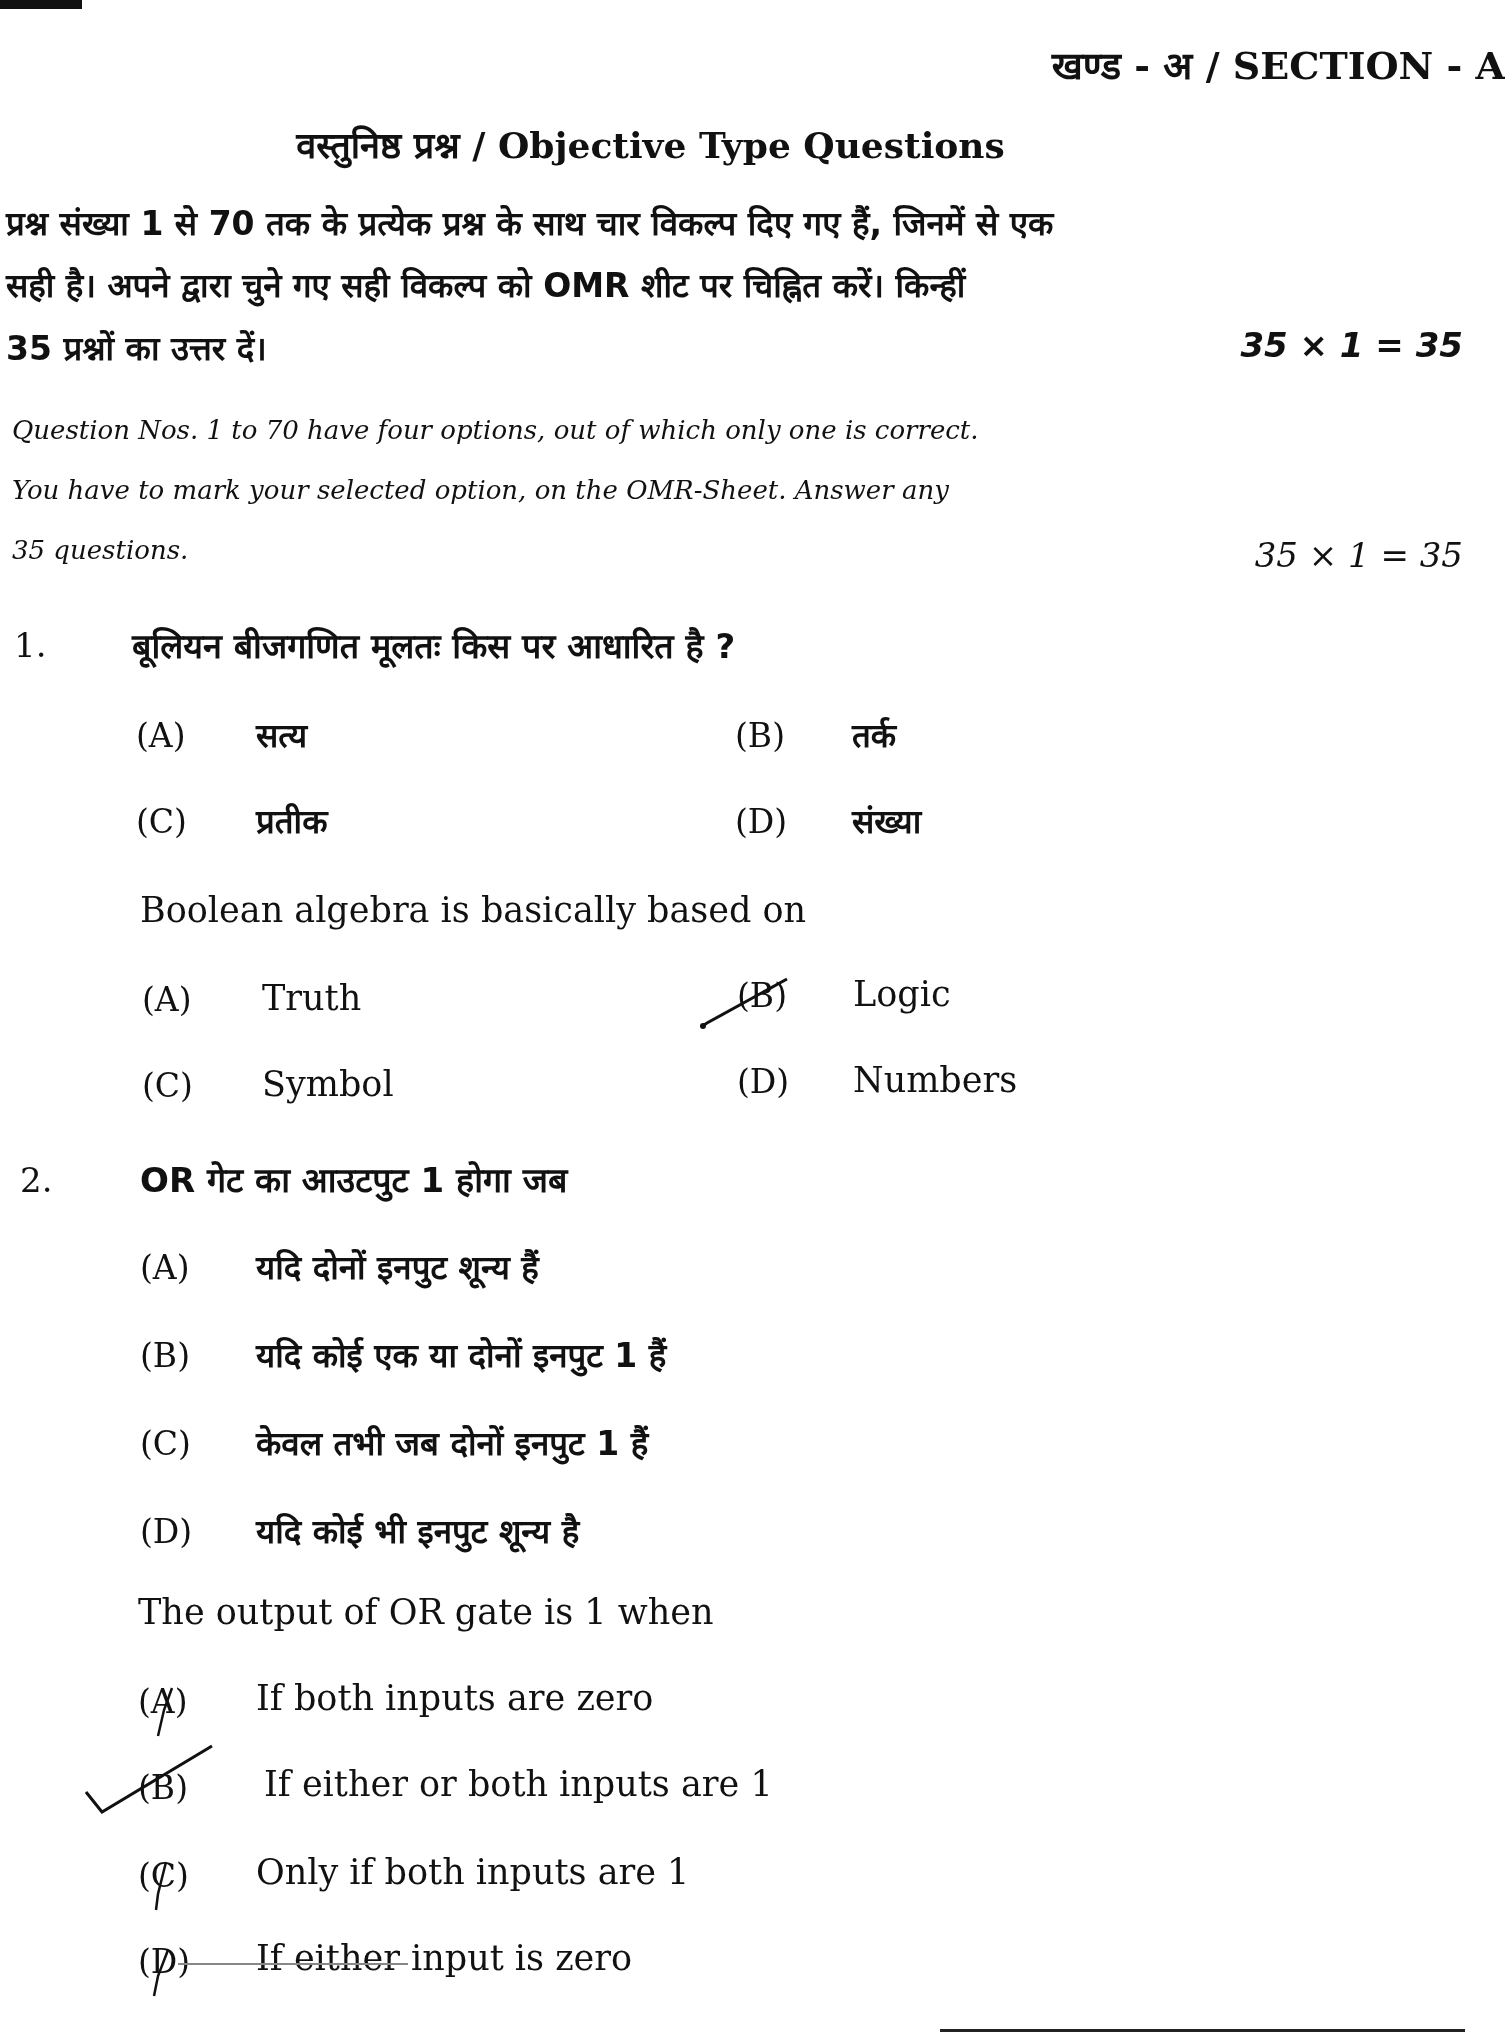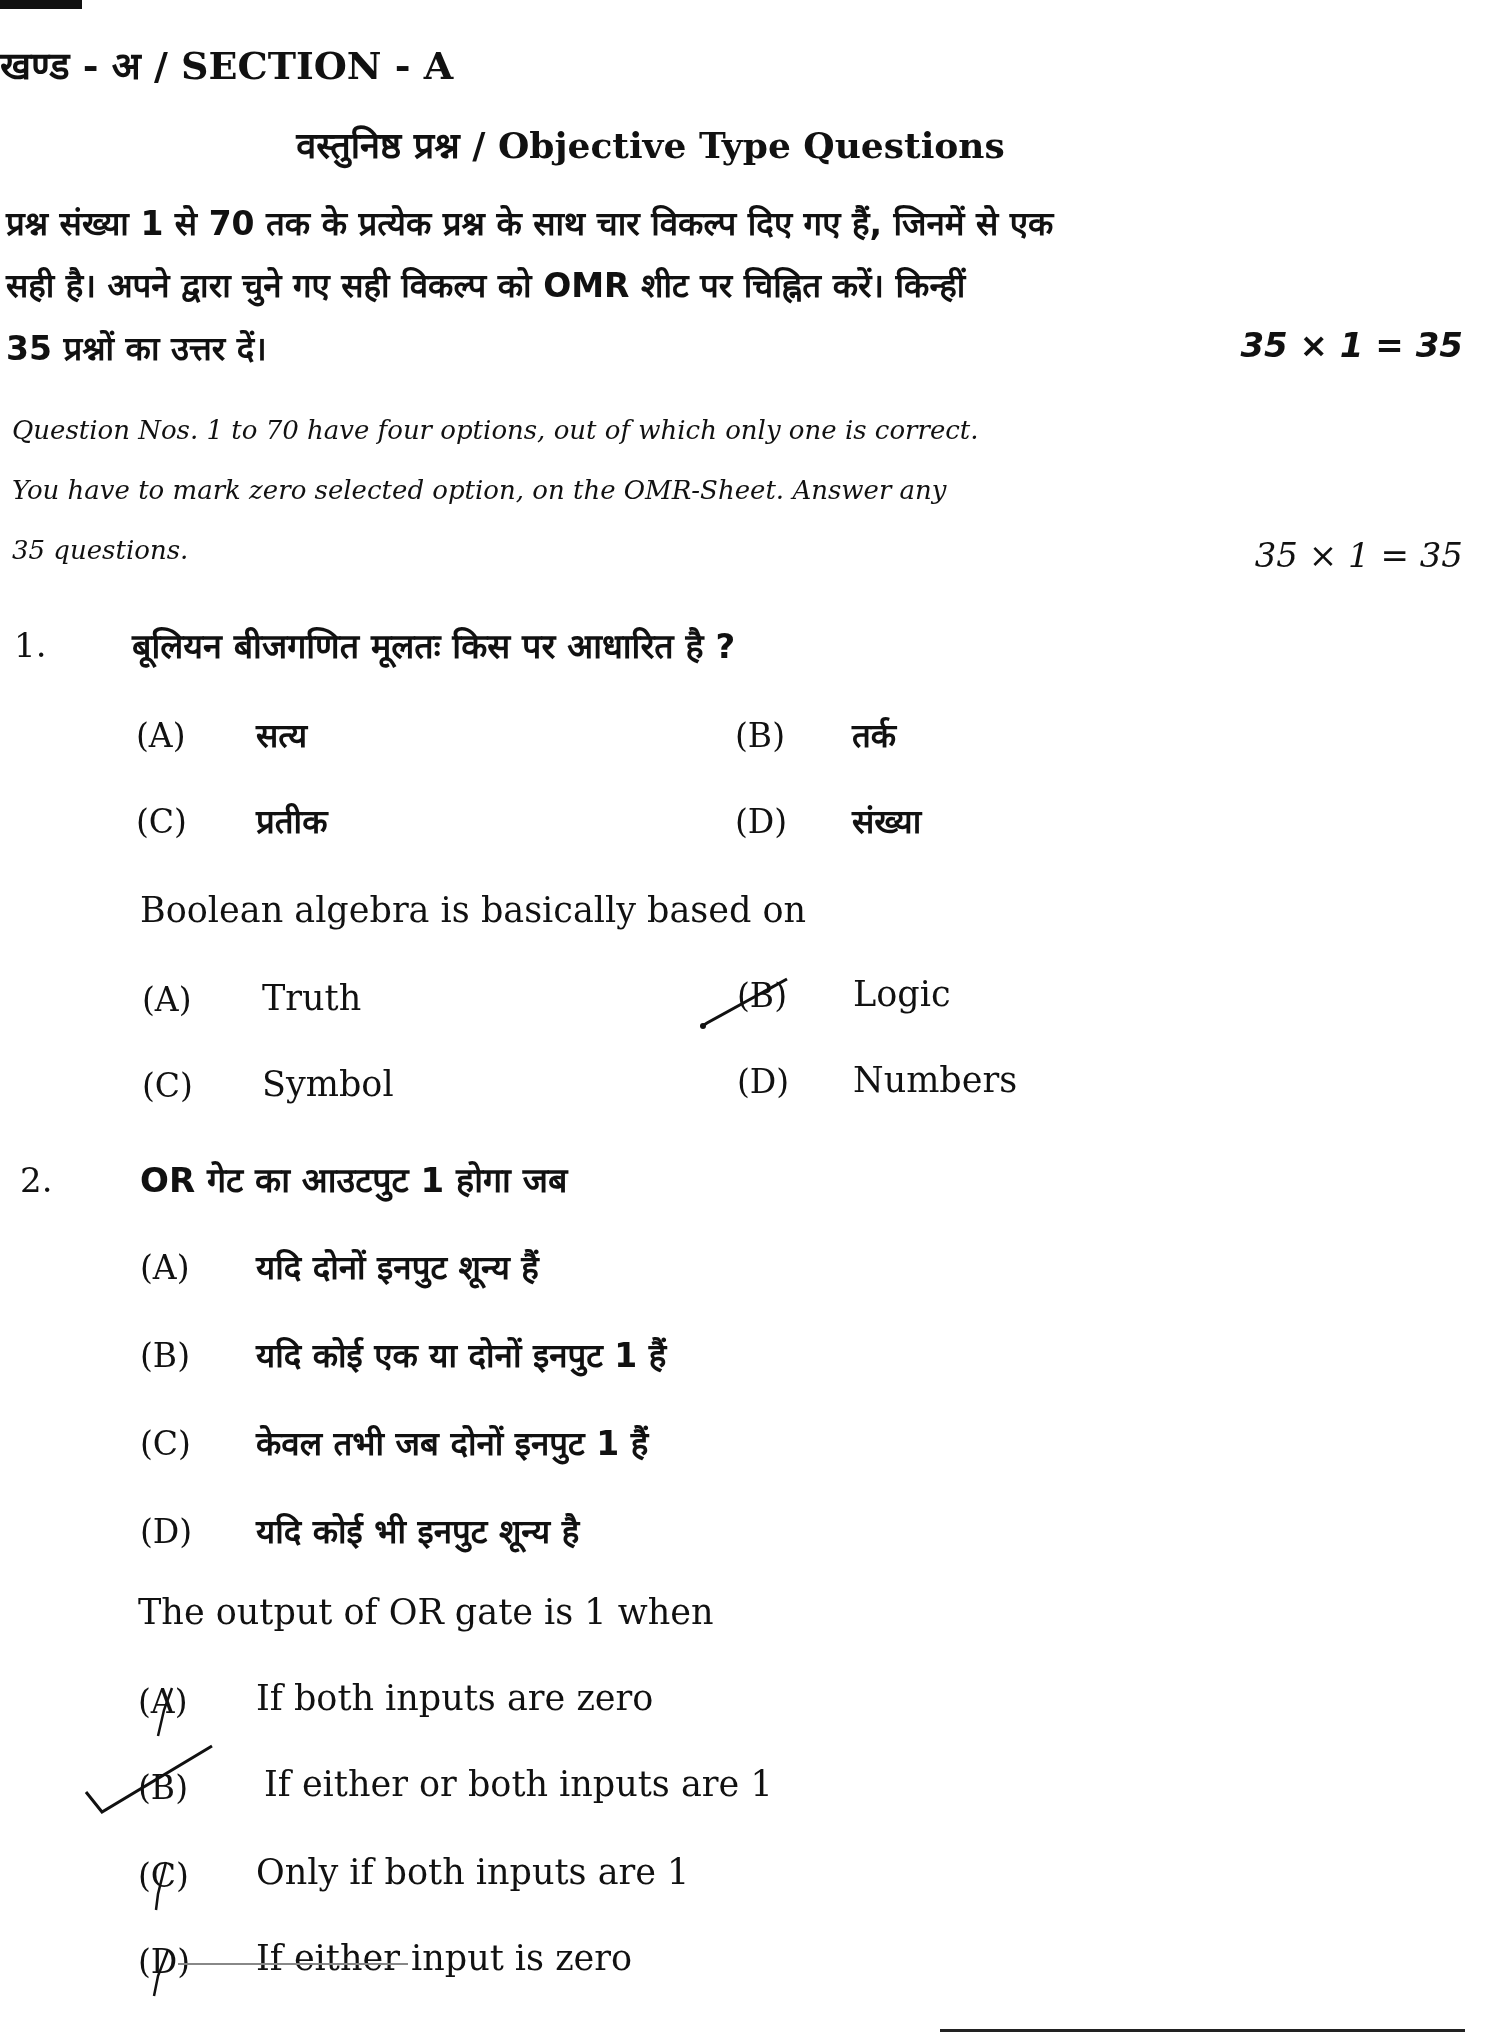--- a/index.html
+++ b/index.html
@@ -4,21 +4,21 @@
 <style>
   html, body { margin: 0; padding: 0; background: #ffffff; }
   body {
     width: 1505px; height: 2034px; position: relative; overflow: hidden;
     color: #111; font-family: "DejaVu Serif", serif;
   }
   .corner-block { position: absolute; left: 0; top: 0; width: 82px; height: 9px; background: #111; }
   .bottom-rule { position: absolute; left: 940px; top: 2029px; width: 525px; height: 3px; background: #222; }
   .abs { position: absolute; white-space: nowrap; }
 
-  .sec-title { top: 38px; left: 0; width: 1505px; text-align: left; font-size: 38px; font-weight: bold; font-family: "DejaVu Serif", serif; }
+  .sec-title { top: 38px; left: 0; width: 1505px; text-align: right; font-size: 38px; font-weight: bold; font-family: "DejaVu Serif", serif; }
   .sec-sub { top: 120px; left: 0; width: 1301px; text-align: center; font-size: 36px; font-weight: bold; }
 
   .hi-instr { left: 6px; font-family: "DejaVu Sans", sans-serif; font-weight: bold; font-size: 33px; }
   .en-instr { left: 12px; font-family: "DejaVu Serif", serif; font-style: italic; font-size: 26px; }
   .marks { right: 42px; font-style: italic; font-weight: bold; font-family: "DejaVu Sans", sans-serif; font-size: 34px; }
   .marks-en { right: 42px; font-style: italic; font-family: "DejaVu Serif", serif; font-size: 34px; }
 
   .qnum { font-size: 34px; font-family: "DejaVu Serif", serif; }
   .qhi { font-family: "DejaVu Sans", sans-serif; font-weight: bold; font-size: 34px; }
   .qen { font-family: "DejaVu Serif", serif; font-size: 35px; }
@@ -36,21 +36,21 @@
 
 <div class="abs sec-title">खण्ड - अ / SECTION - A</div>
 <div class="abs sec-sub">वस्तुनिष्ठ प्रश्न / Objective Type Questions</div>
 
 <div class="abs hi-instr" style="top:200px">प्रश्न संख्या 1 से 70 तक के प्रत्येक प्रश्न के साथ चार विकल्प दिए गए हैं, जिनमें से एक</div>
 <div class="abs hi-instr" style="top:262px">सही है। अपने द्वारा चुने गए सही विकल्प को OMR शीट पर चिह्नित करें। किन्हीं</div>
 <div class="abs hi-instr" style="top:325px">35 प्रश्नों का उत्तर दें।</div>
 <div class="abs marks" style="top:325px">35 × 1 = 35</div>
 
 <div class="abs en-instr" style="top:415px">Question Nos. 1 to 70 have four options, out of which only one is correct.</div>
-<div class="abs en-instr" style="top:475px">You have to mark zero selected option, on the OMR-Sheet. Answer any</div>
+<div class="abs en-instr" style="top:475px">You have to mark your selected option, on the OMR-Sheet. Answer any</div>
 <div class="abs en-instr" style="top:535px">35 questions.</div>
 <div class="abs marks-en" style="top:535px">35 × 1 = 35</div>
 
 <div>
   <div class="abs qnum" style="left:14px; top:625px">1.</div>
   <div class="abs qhi" style="left:132px; top:622px">बूलियन बीजगणित मूलतः किस पर आधारित है ?</div>
 
   <div class="abs optlbl" style="left:136px; top:716px">(A)</div>
   <div class="abs opthi" style="left:256px; top:712px">सत्य</div>
   <div class="abs optlbl" style="left:735px; top:716px">(B)</div>

